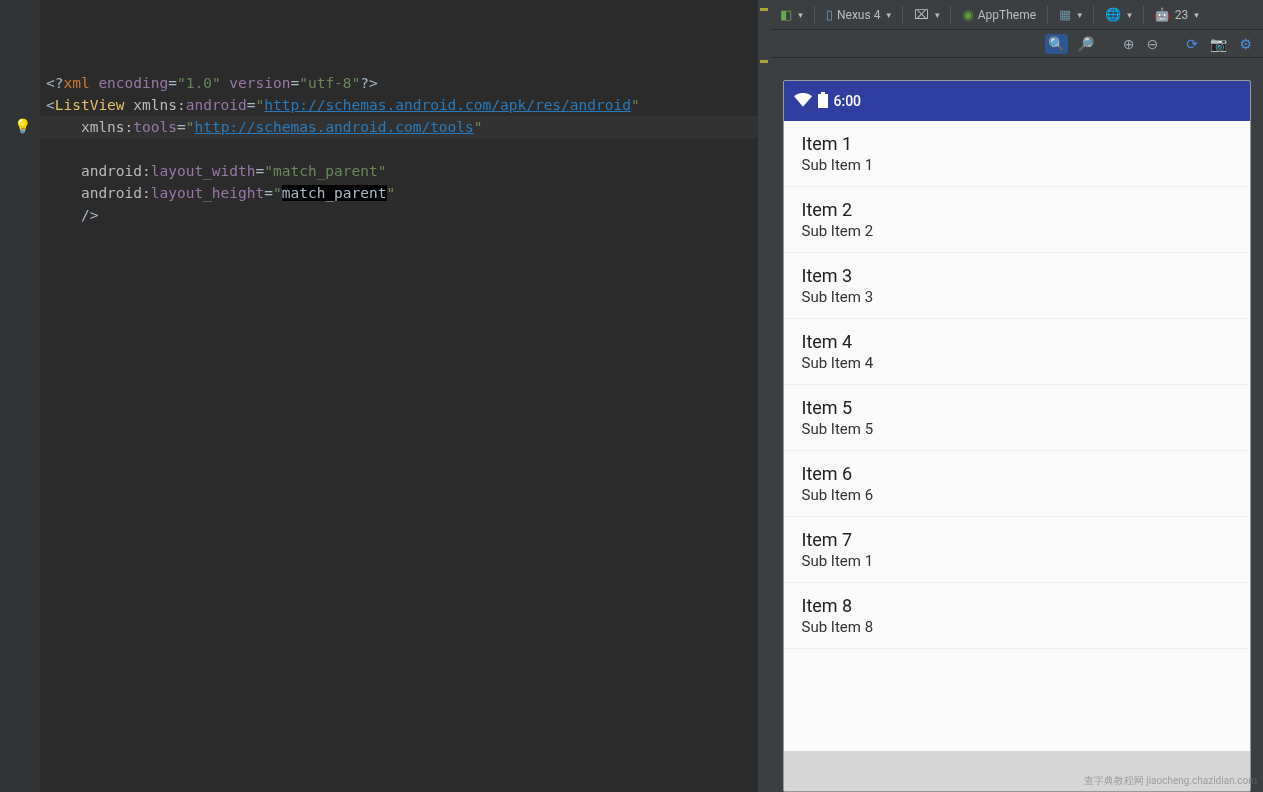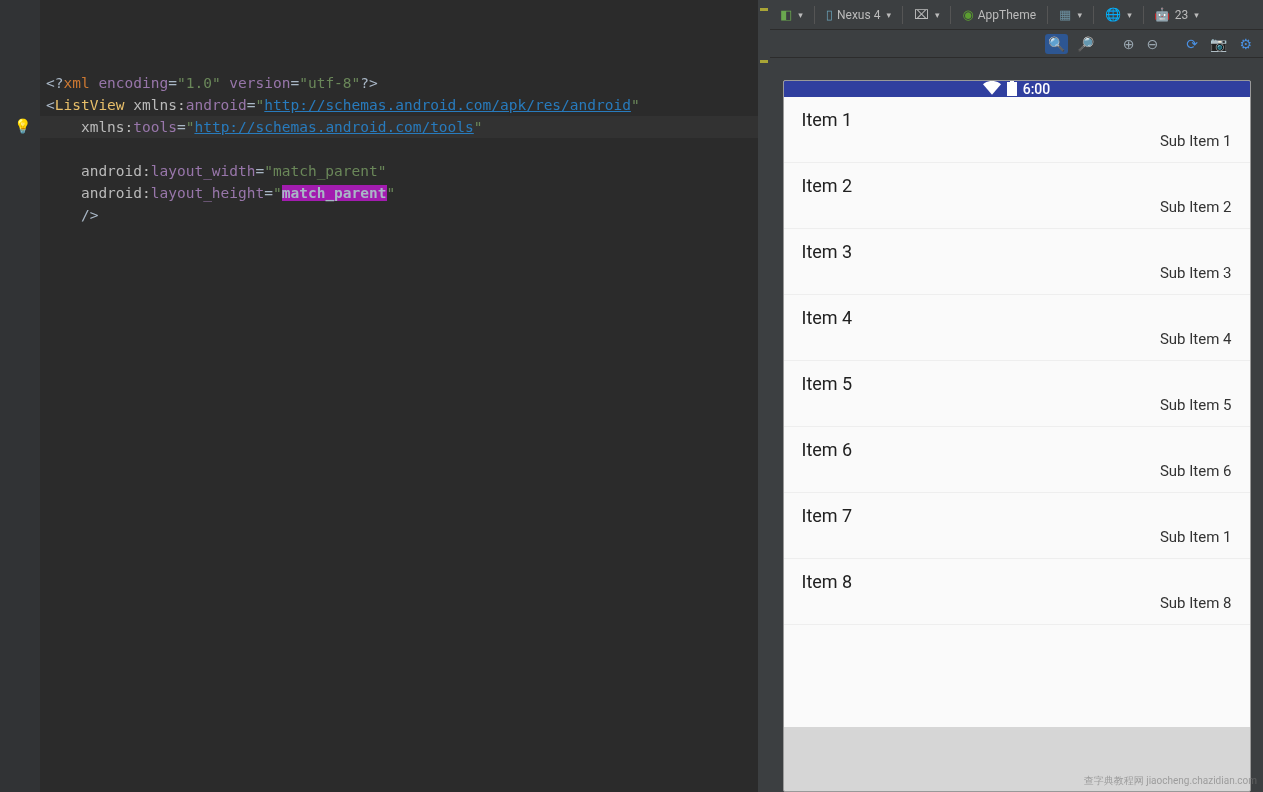--- a/index.html
+++ b/index.html
@@ -49,21 +49,21 @@
     background: #323232;
     z-index: 0;
   }
   .code .content { position: relative; z-index: 1; }
   .tok-kw        { color: #cc7832; }
   .tok-attr-ns   { color: #bababa; }
   .tok-attr      { color: #9876aa; }
   .tok-str       { color: #6a8759; }
   .tok-url       { color: #287bbd; text-decoration: underline; }
   .tok-tag       { color: #e8bf6a; }
-  .tok-selstr    { background: #a21caf; font-weight: bold; }
+  .tok-selstr    { background: #000000; }
   .right-strip {
     position: absolute;
     right: 0; top: 0;
     width: 12px; height: 100%;
     background: #3c3f41;
   }
   .right-strip .mark {
     position: absolute;
     width: 8px; height: 3px;
     left: 2px;
@@ -127,26 +127,26 @@
   }
   .device-frame {
     width: 468px;
     height: 100%;
     background: #d6d6d6;
     border: 1px solid #999;
     border-radius: 2px;
     overflow: hidden;
   }
   .status-bar {
-    height: 16px;
+    height: 40px;
     background: #303f9f;
     color: #fff;
     display: flex;
     align-items: center;
-    justify-content: center;
+    justify-content: flex-start;
     gap: 6px;
     padding: 0 10px;
     font-size: 14px;
     font-weight: 500;
   }
   .app-bar {
     height: 56px;
     background: #3f51b5;
     color: #fff;
     display: flex;
@@ -159,21 +159,21 @@
   .list-view {
     background: #fafafa;
     height: calc(100% - 80px);
   }
   .list-item {
     padding: 12px 18px 12px 18px;
     border-bottom: 1px solid #eee;
     color: #212121;
   }
   .list-item .title { font-size: 18px; margin-bottom: 2px; }
-  .list-item .sub   { font-size: 15px; color: #333; text-align: right; }
+  .list-item .sub   { font-size: 15px; color: #333; }
   .watermark {
     position: absolute;
     right: 6px;
     bottom: 4px;
     color: #777;
     font-size: 10px;
     opacity: 0.6;
   }
 </style>
 </head>

